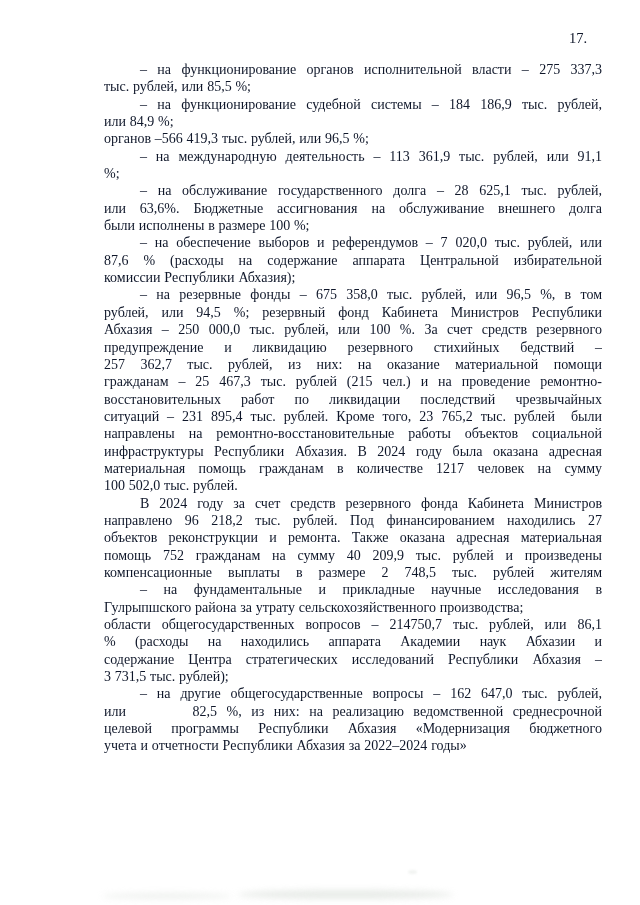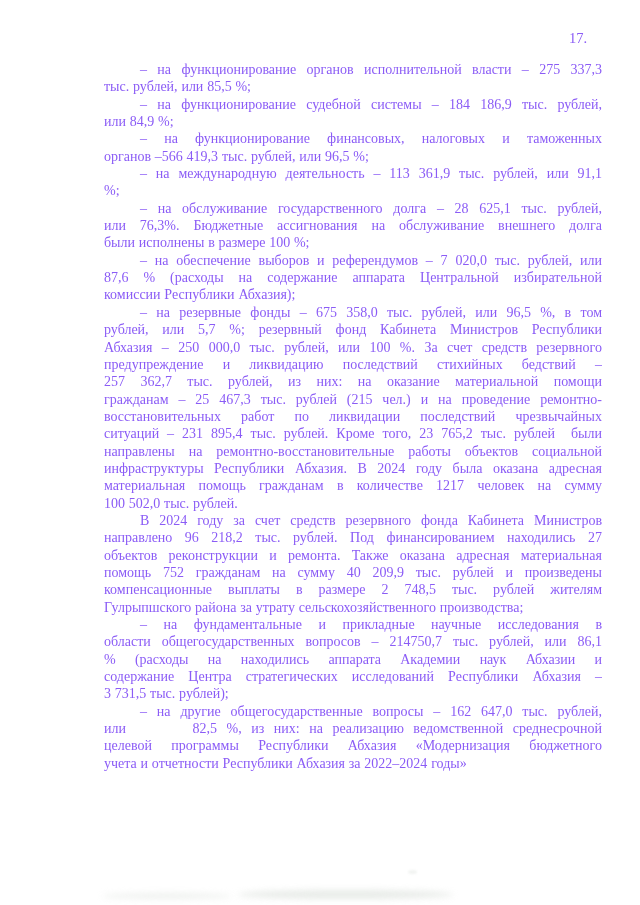--- a/index.html
+++ b/index.html
@@ -60,57 +60,56 @@
   .scan-artifact.smudge-side {
     left: 102px; top: 893px; width: 130px; height: 6px; opacity: 0.6;
   }
   .scan-artifact.speck {
     left: 408px; top: 870px; width: 9px; height: 4px; opacity: 0.5; filter: blur(1px);
   }
 </style>
 </head>
 <body>
 
-<div class="page" style="background: rgb(255, 255, 255); color: #8b5cf6;">
+<div class="page" style="background: rgb(255, 255, 255); color: #0f172a;">
   <div class="page-number">17.</div>
 
   <div class="text-block">
       <div class="line para-first">– на функционирование органов исполнительной власти – 275&nbsp;337,3</div>
       <div class="line para-last">тыс. рублей, или 85,5 %;</div>
       <div class="line para-first">– на функционирование судебной системы – 184&nbsp;186,9 тыс. рублей,</div>
       <div class="line para-last">или 84,9 %;</div>
-      <div class="line para-first">– на функционирование финансовых, налоговых и таможенных</div>
       <div class="line para-last">органов –566&nbsp;419,3 тыс. рублей, или 96,5 %;</div>
       <div class="line para-first">– на международную деятельность – 113&nbsp;361,9 тыс. рублей, или 91,1</div>
       <div class="line para-last">%;</div>
       <div class="line para-first">– на обслуживание государственного долга – 28&nbsp;625,1 тыс. рублей,</div>
-      <div class="line">или 76,3%. Бюджетные ассигнования на обслуживание внешнего долга</div>
+      <div class="line">или 63,6%. Бюджетные ассигнования на обслуживание внешнего долга</div>
       <div class="line para-last">были исполнены в размере 100 %;</div>
       <div class="line para-first">– на обеспечение выборов и референдумов – 7&nbsp;020,0 тыс. рублей, или</div>
       <div class="line">87,6 % (расходы на содержание аппарата Центральной избирательной</div>
       <div class="line para-last">комиссии Республики Абхазия);</div>
       <div class="line para-first">– на резервные фонды – 675&nbsp;358,0 тыс. рублей, или 96,5 %, в том</div>
-      <div class="line">рублей, или 5,7 %; резервный фонд Кабинета Министров Республики</div>
+      <div class="line">рублей, или 94,5 %; резервный фонд Кабинета Министров Республики</div>
       <div class="line">Абхазия – 250&nbsp;000,0 тыс. рублей, или 100 %. За счет средств резервного</div>
-      <div class="line">предупреждение и ликвидацию последствий стихийных бедствий –</div>
+      <div class="line">предупреждение и ликвидацию резервного стихийных бедствий –</div>
       <div class="line">257&nbsp;362,7 тыс. рублей, из них: на оказание материальной помощи</div>
       <div class="line">гражданам – 25&nbsp;467,3 тыс. рублей (215 чел.) и на проведение ремонтно-</div>
       <div class="line">восстановительных работ по ликвидации последствий чрезвычайных</div>
       <div class="line">ситуаций – 231&nbsp;895,4 тыс. рублей. Кроме того, 23&nbsp;765,2 тыс. рублей&nbsp; были</div>
       <div class="line">направлены на ремонтно-восстановительные работы объектов социальной</div>
       <div class="line">инфраструктуры Республики Абхазия. В 2024 году была оказана адресная</div>
       <div class="line">материальная помощь гражданам в количестве 1217 человек на сумму</div>
       <div class="line para-last">100&nbsp;502,0 тыс. рублей.</div>
       <div class="line para-first">В 2024 году за счет средств резервного фонда Кабинета Министров</div>
       <div class="line">направлено 96&nbsp;218,2 тыс. рублей. Под финансированием находились 27</div>
       <div class="line">объектов реконструкции и ремонта. Также оказана адресная материальная</div>
       <div class="line">помощь 752 гражданам на сумму 40&nbsp;209,9 тыс. рублей и произведены</div>
       <div class="line">компенсационные выплаты в размере 2&nbsp;748,5 тыс. рублей жителям</div>
+      <div class="line para-first">– на фундаментальные и прикладные научные исследования в</div>
       <div class="line para-last">Гулрыпшского района за утрату сельскохозяйственного производства;</div>
-      <div class="line para-first">– на фундаментальные и прикладные научные исследования в</div>
       <div class="line">области общегосударственных вопросов – 214750,7 тыс. рублей, или 86,1</div>
       <div class="line">% (расходы на находились аппарата Академии наук Абхазии и</div>
       <div class="line">содержание Центра стратегических исследований Республики Абхазия –</div>
       <div class="line para-last">3&nbsp;731,5 тыс. рублей);</div>
       <div class="line para-first">– на другие общегосударственные вопросы – 162&nbsp;647,0 тыс. рублей,</div>
       <div class="line">или &nbsp;&nbsp;&nbsp;&nbsp;&nbsp; 82,5 %, из них: на реализацию ведомственной среднесрочной</div>
       <div class="line">целевой программы Республики Абхазия «Модернизация бюджетного</div>
       <div class="line para-last">учета и отчетности Республики Абхазия за 2022–2024 годы»</div>
     </div>
 

